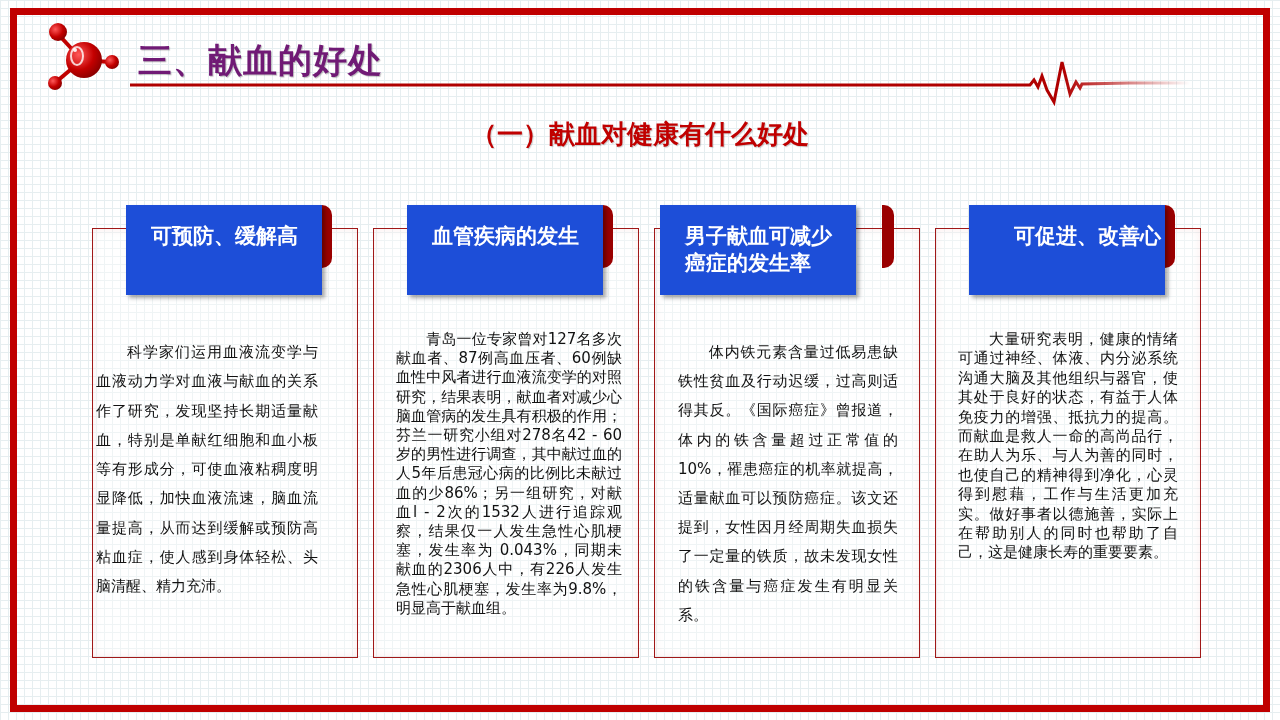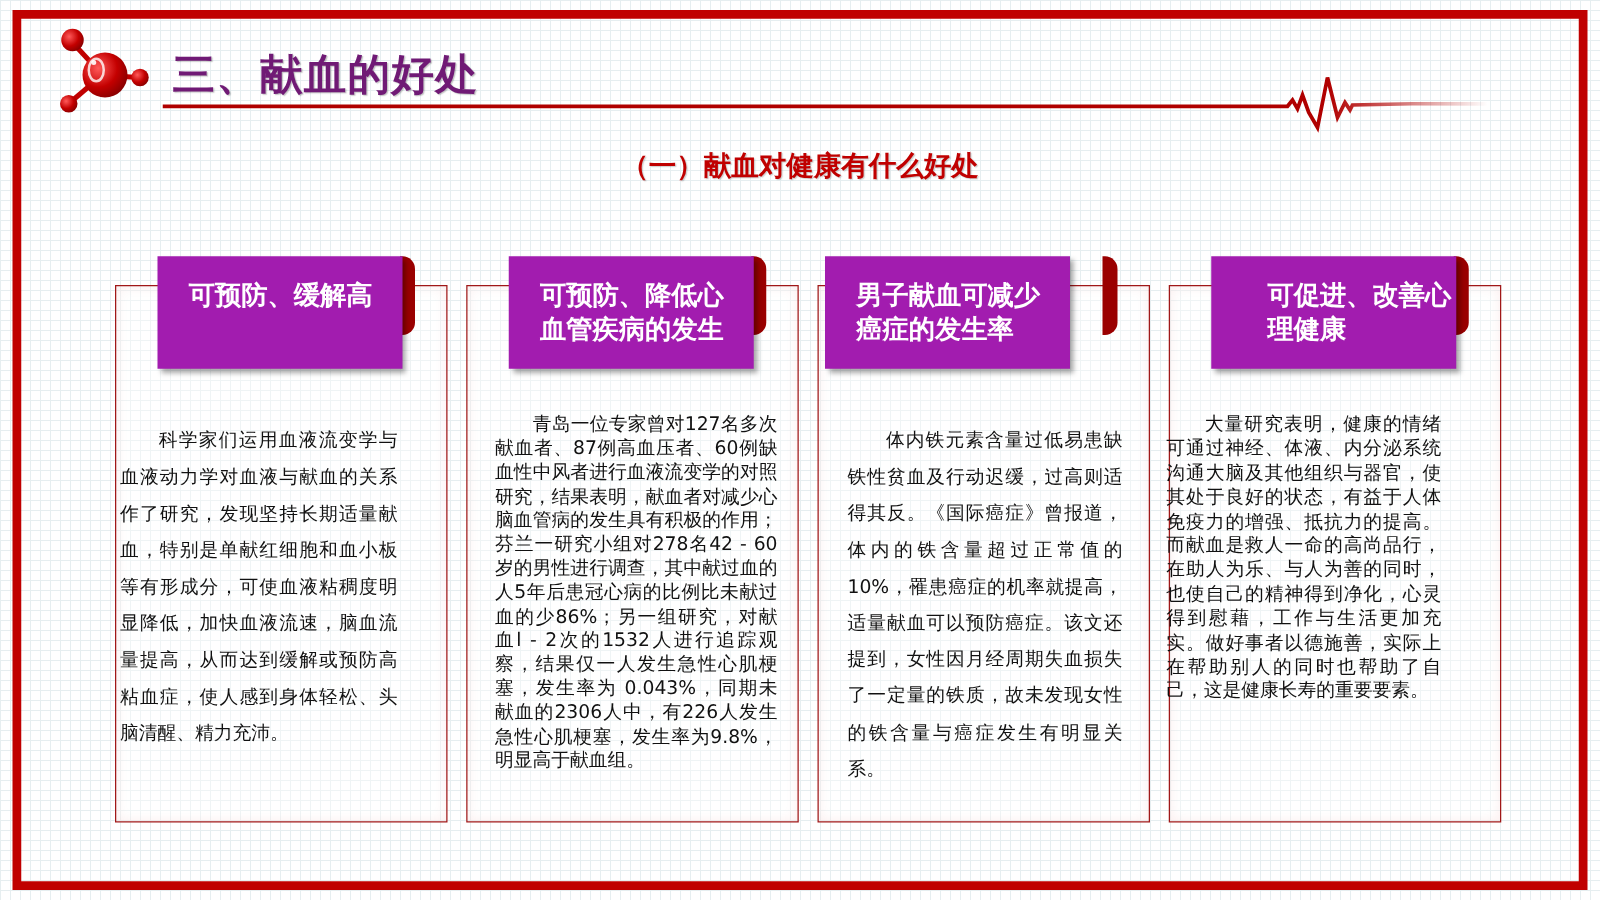--- a/index.html
+++ b/index.html
@@ -10,32 +10,32 @@
     background-image:
       linear-gradient(to right, #e6eef0 1px, transparent 1px),
       linear-gradient(to bottom, #e6eef0 1px, transparent 1px);
     background-size:8px 8px;
   }
   .frame{position:absolute;left:10px;top:8px;width:1246px;height:690px;border:7px solid #c00000;}
   .logo{position:absolute;left:44px;top:20px;width:80px;height:72px;}
   .page-title{position:absolute;left:138px;top:38px;font-size:34px;font-weight:bold;color:#701a75;letter-spacing:1px;line-height:44px;
     text-shadow:1px 1px 1px rgba(0,0,0,0.25);}
   .title-line{position:absolute;left:130px;top:85px;width:1060px;height:3px;}
-  .subtitle{position:absolute;left:0;width:1280px;top:114px;text-align:center;font-size:22px;font-weight:bold;color:#c00000;line-height:40px;
+  .subtitle{position:absolute;left:0;width:1280px;top:114px;text-align:center;font-size:26px;font-weight:bold;color:#c00000;line-height:40px;
     text-shadow:1px 1px 1px rgba(0,0,0,0.2);}
   .card{position:absolute;top:228px;width:266px;height:430px;border:1.5px solid #a01818;box-sizing:border-box;
     box-shadow:inset 0 0 10px rgba(200,0,0,0.08);background:rgba(255,255,255,0.35);}
-  .tab{position:absolute;top:205px;width:196px;height:90px;background:#a21caf;color:#fff;font-weight:bold;font-size:21px;line-height:27px;
+  .tab{position:absolute;top:205px;width:196px;height:90px;background:#1d4ed8;color:#fff;font-weight:bold;font-size:21px;line-height:27px;
     box-sizing:border-box;padding:18px 0 0 25px;box-shadow:3px 3px 4px rgba(0,0,0,0.35);}
   .tab-fold{position:absolute;top:205px;width:12px;height:63px;background:#9a0000;border-radius:0 10px 10px 0;}
   .body-text{position:absolute;font-size:15px;color:#111;text-align:justify;}
   .t1{left:96px;top:338px;width:222px;line-height:29.3px;}
   .t2{left:396px;top:330px;width:226px;line-height:19.2px;}
   .t3{left:678px;top:338px;width:220px;line-height:29.2px;}
-  .t4{left:933px;top:330px;width:220px;line-height:19.4px;}
+  .t4{left:958px;top:330px;width:220px;line-height:19.4px;}
   .indent{display:inline-block;width:30px;}
 </style>
 </head>
 <body>
 
 <div class="frame"></div>
 
 <svg class="logo" viewBox="0 0 80 72">
   <defs>
     <radialGradient id="ballg" cx="35%" cy="35%" r="70%">
@@ -73,32 +73,30 @@
 <div class="card" style="left:92px;"></div>
 <div class="tab-fold" style="left:320px;"></div>
 <div class="tab" style="left:126px;">
   <div>可预防、缓解高</div>
 </div>
 <div class="body-text t1"><span class="indent"></span><span>科学家们运用血液流变学与血液动力学对血液与献血的关系作了研究，发现坚持长期适量献血，特别是单献红细胞和血小板等有形成分，可使血液粘稠度明显降低，加快血液流速，脑血流量提高，从而达到缓解或预防高粘血症，使人感到身体轻松、头脑清醒、精力充沛。</span></div>
 
 <div class="card" style="left:373px;"></div>
 <div class="tab-fold" style="left:601px;"></div>
 <div class="tab" style="left:407px;">
-  <div>可预防、降低心</div>
   <div>血管疾病的发生</div>
 </div>
 <div class="body-text t2"><span class="indent"></span><span>青岛一位专家曾对127名多次献血者、87例高血压者、60例缺血性中风者进行血液流变学的对照研究，结果表明，献血者对减少心脑血管病的发生具有积极的作用；芬兰一研究小组对278名42 - 60岁的男性进行调查，其中献过血的人5年后患冠心病的比例比未献过血的少86%；另一组研究，对献血l - 2次的1532人进行追踪观察，结果仅一人发生急性心肌梗塞，发生率为 0.043%，同期未献血的2306人中，有226人发生急性心肌梗塞，发生率为9.8%，明显高于献血组。</span></div>
 
 <div class="card" style="left:654px;"></div>
 <div class="tab-fold" style="left:882px;"></div>
 <div class="tab" style="left:660px;">
   <div>男子献血可减少</div>
   <div>癌症的发生率</div>
 </div>
 <div class="body-text t3"><span class="indent"></span><span>体内铁元素含量过低易患缺铁性贫血及行动迟缓，过高则适得其反。《国际癌症》曾报道，体内的铁含量超过正常值的10%，罹患癌症的机率就提高，适量献血可以预防癌症。该文还提到，女性因月经周期失血损失了一定量的铁质，故未发现女性的铁含量与癌症发生有明显关系。</span></div>
 
 <div class="card" style="left:935px;"></div>
 <div class="tab-fold" style="left:1163px;"></div>
 <div class="tab" style="left:969px;padding-left:45px;">
   <div>可促进、改善心</div>
-  <div>理健康</div>
 </div>
 <div class="body-text t4"><span class="indent"></span><span>大量研究表明，健康的情绪可通过神经、体液、内分泌系统沟通大脑及其他组织与器官，使其处于良好的状态，有益于人体免疫力的增强、抵抗力的提高。而献血是救人一命的高尚品行，在助人为乐、与人为善的同时，也使自己的精神得到净化，心灵得到慰藉，工作与生活更加充实。做好事者以德施善，实际上在帮助别人的同时也帮助了自己，这是健康长寿的重要要素。</span></div>
 
 </body></html>

